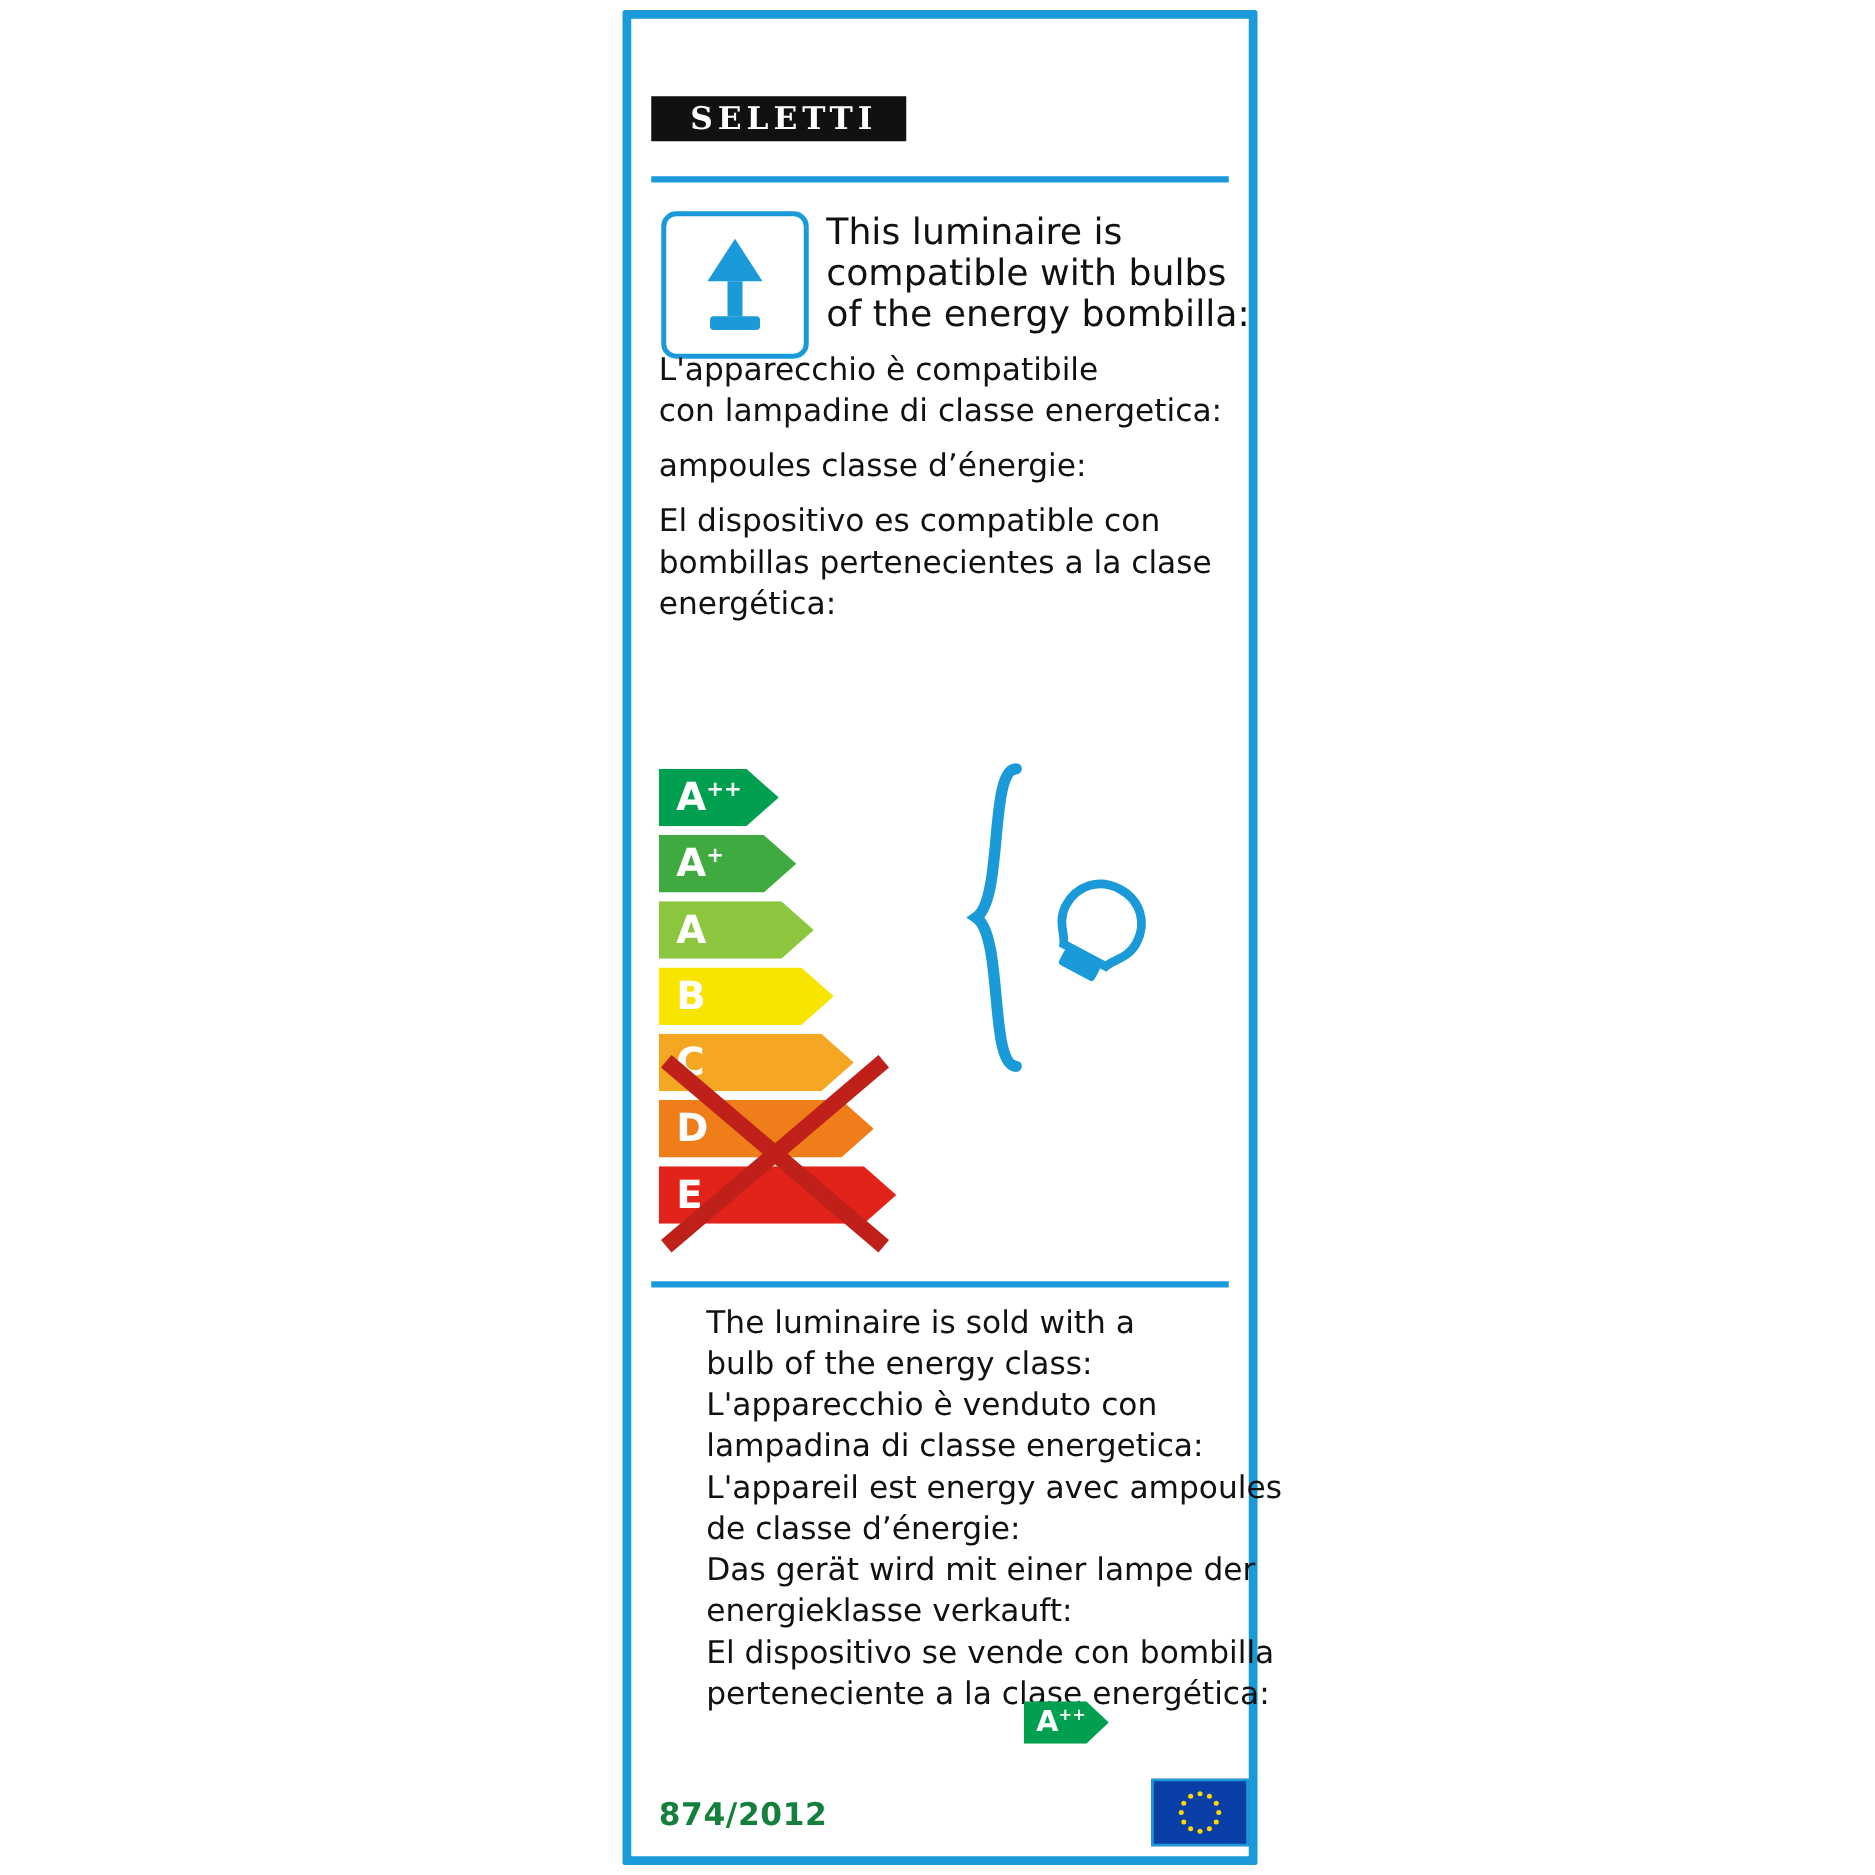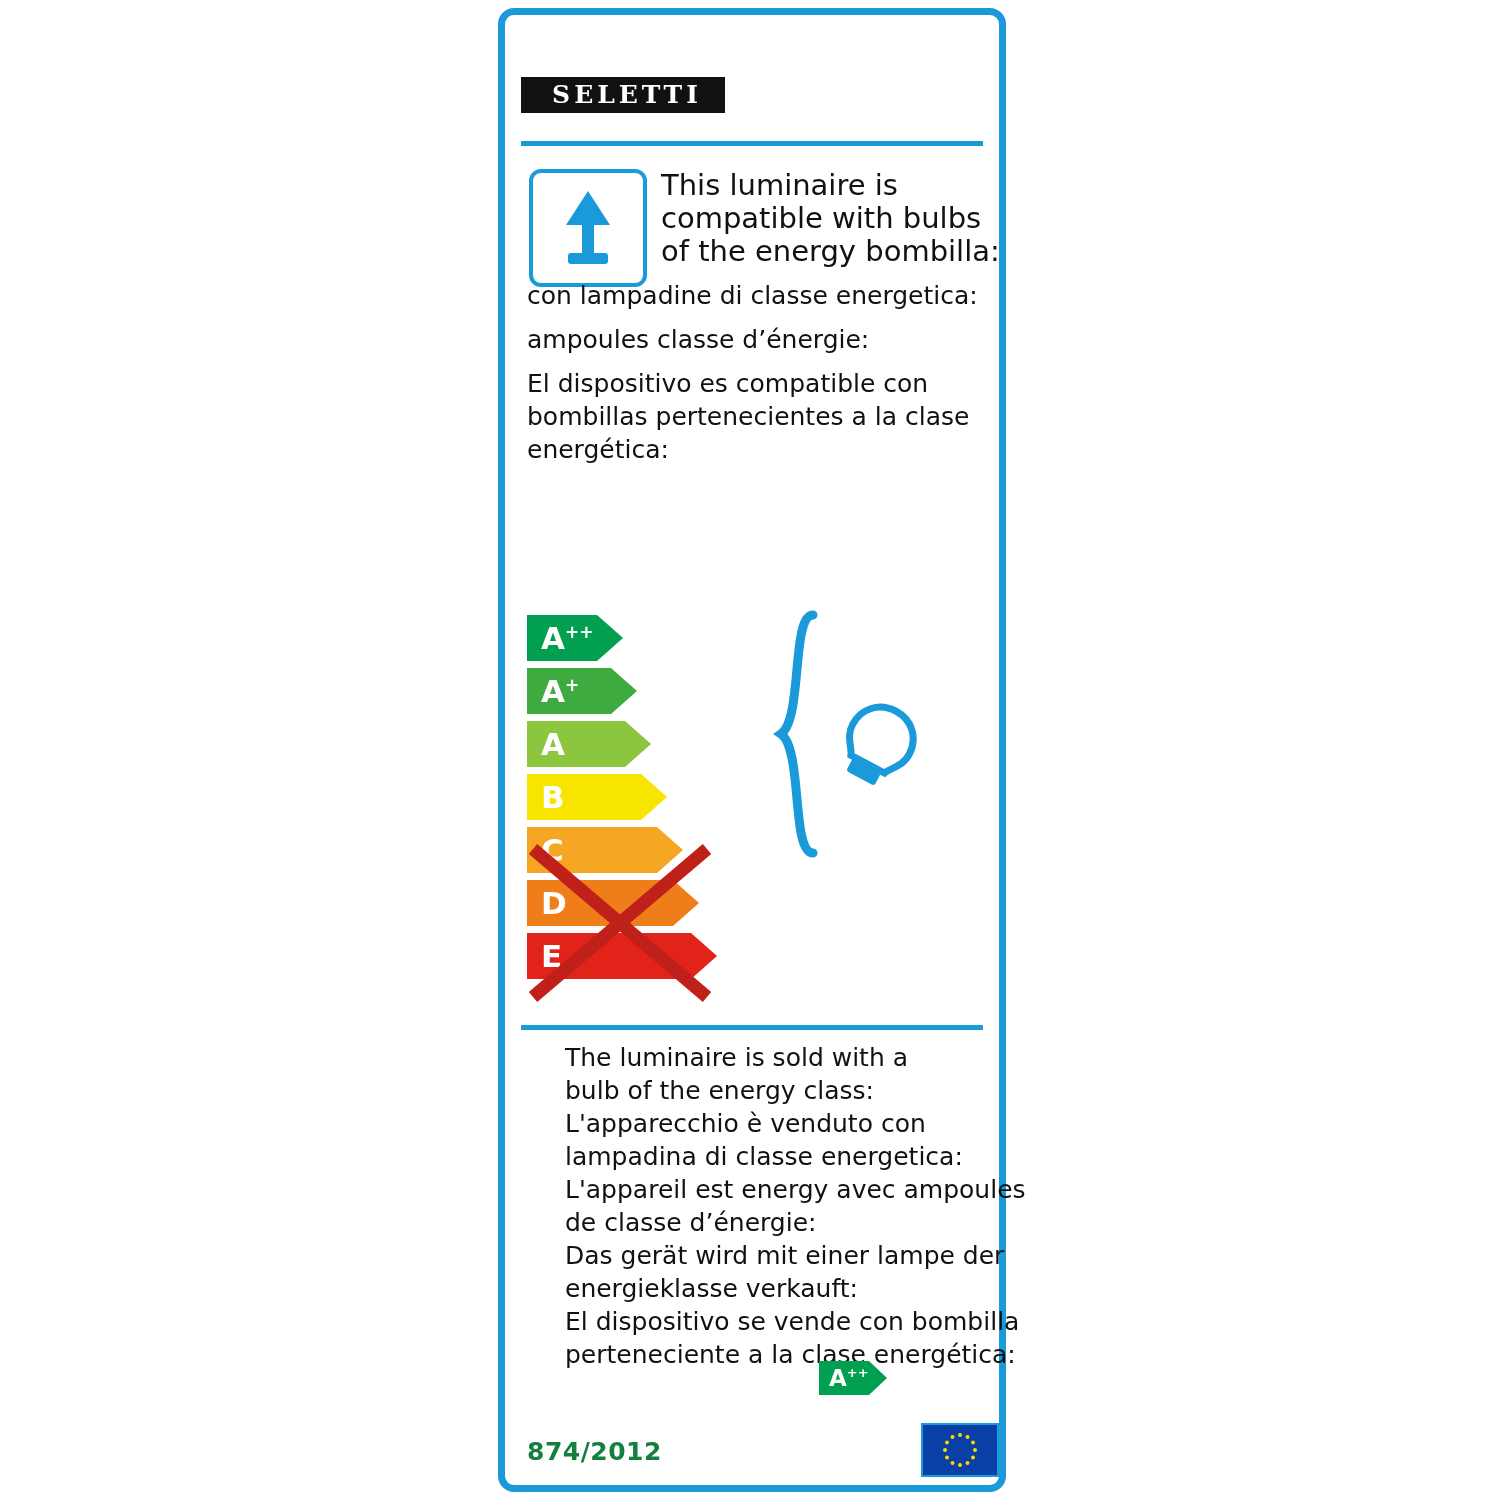--- a/index.html
+++ b/index.html
@@ -15,21 +15,21 @@
     overflow: hidden;
   }
 
   .label-card {
     position: absolute;
     left: 498px;
     top: 8px;
     width: 508px;
     height: 1484px;
     border: 7px solid #1a9ad9;
-    border-radius: 16px;
+    border-radius: 2px;
     background: #ffffff;
     box-sizing: border-box;
   }
 
   .inner {
     position: absolute;
     left: 16px;
     right: 16px;
     top: 14px;
     bottom: 14px;
@@ -238,20 +238,21 @@
     </div>
 
     <div class="compat-text">
       <div class="line">This luminaire is</div>
       <div class="line">compatible with bulbs</div>
       <div class="line">of the energy bombilla:</div>
     </div>
 
     <div class="compat-rest">
       <div class="para">
+        <div class="line">L'apparecchio è compatibile</div>
         <div class="line">con lampadine di classe energetica:</div>
       </div>
       <div class="para">
         <div class="line">ampoules classe d’énergie:</div>
       </div>
       <div class="para">
         <div class="line">El dispositivo es compatible con</div>
         <div class="line">bombillas pertenecientes a la clase</div>
         <div class="line">energética:</div>
       </div>

